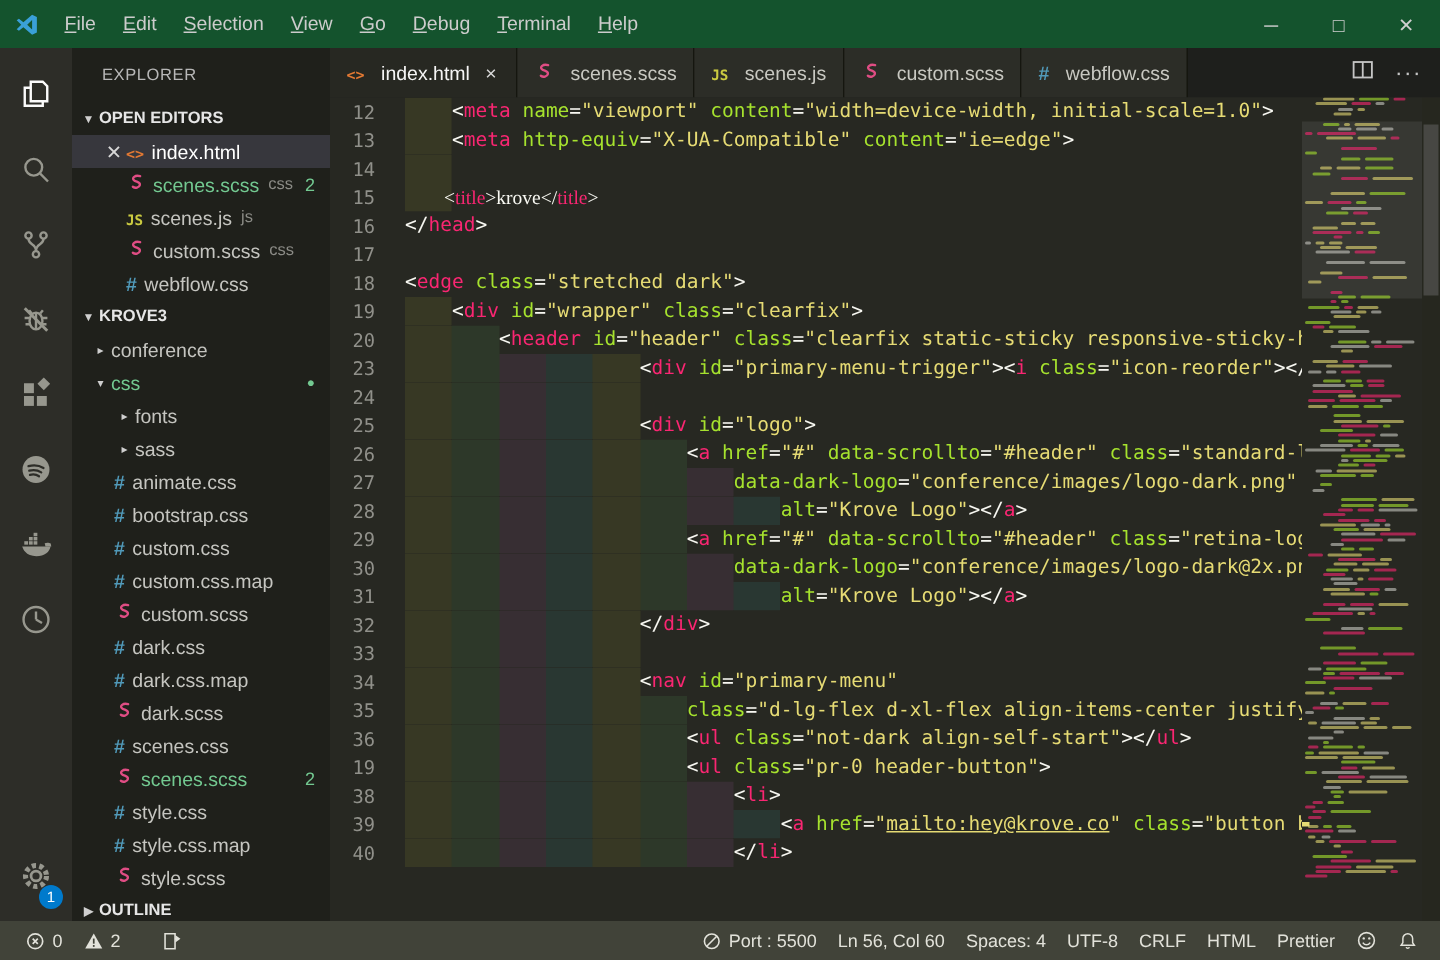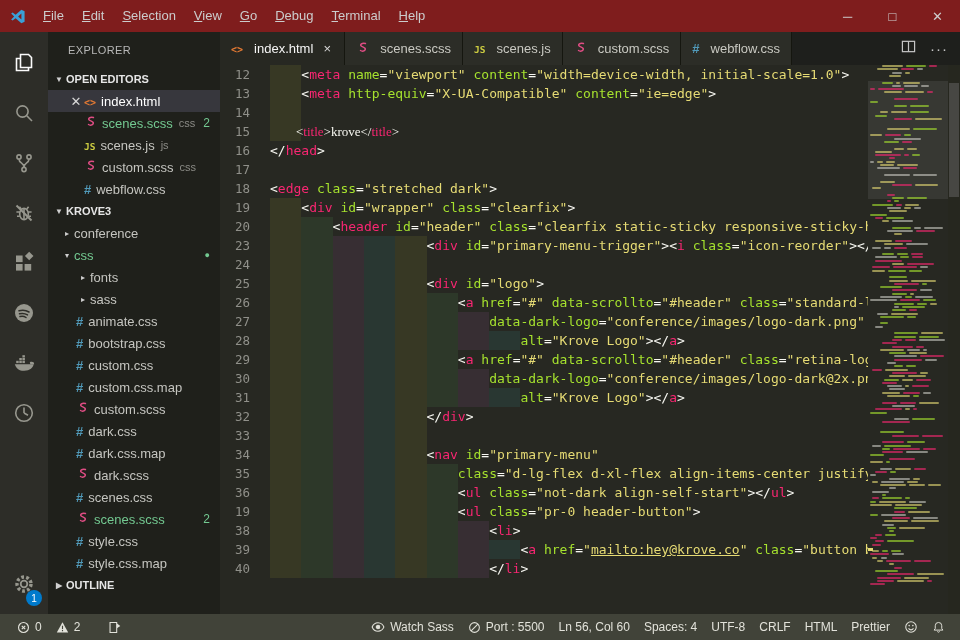--- a/index.html
+++ b/index.html
@@ -1,21 +1,21 @@
 <!DOCTYPE html>
 <html><head>
 <meta charset="utf-8">
 <style>
   html,body{margin:0;padding:0;background:#111;}
   *{box-sizing:border-box;}
   .window{width:960px;height:640px;display:flex;flex-direction:column;overflow:hidden;
     font-family:"Liberation Sans",sans-serif;background:#272822;color:#ccc;}
 
   
-  .titlebar{height:32px;flex:none;background:#7f1d1d;display:flex;align-items:center;
+  .titlebar{height:32px;flex:none;background:#14532d;display:flex;align-items:center;
     position:relative;font-size:13px;color:#cccccc;}
   .vslogo{width:34px;display:flex;align-items:center;justify-content:center;}
   .menubar{display:flex;z-index:2;}
   .menu-item{display:block;padding:0 9px;line-height:32px;}
   .menu-item::first-letter{text-decoration:underline;}
   .tb-title{position:absolute;left:0;right:0;text-align:center;font-size:12.5px;color:#c7c7c7;}
   .win-controls{margin-left:auto;display:flex;z-index:2;}
   .win-btn{width:45px;height:32px;display:flex;align-items:center;justify-content:center;
     font-size:13px;color:#cfcfcf;}
 
@@ -298,20 +298,26 @@
             <span class="label added">scenes.scss</span>
             <span class="gbadge">2</span>
           </div>
           <div class="srow" style="padding-left: 28px;">
             <span><span class="fi fi-css">#</span></span>
             <span class="label">style.css</span>
           </div>
           <div class="srow" style="padding-left: 28px;">
             <span><span class="fi fi-css">#</span></span>
             <span class="label">style.css.map</span>
+          </div>
+          <div class="srow" style="padding-left: 28px;">
+            <span><span class="fi"><svg width="13" height="13" viewBox="0 0 16 16" fill="none" stroke="#e04d84" stroke-width="1.9" stroke-linecap="round">
+                  <path d="M11.6 3C7.2 1.8 4.6 4.6 6.4 6.2c1.9 1.7 5.6 1.5 5 4.1-.5 2.2-3.8 2.9-5.8 1.4"></path>
+                </svg></span></span>
+            <span class="label">style.scss</span>
           </div>
         </div>
       <div class="sec-h">
         <span class="twisty">▶</span>
         <span>OUTLINE</span>
       </div>
     </div>
 
     <div class="editor-col">
       <div class="tabbar">
@@ -939,29 +945,20 @@
             <svg width="13" height="13" viewBox="0 0 16 16" fill="none" stroke="currentColor" stroke-width="1.3">
               <path d="M2.5 1.8h8.2v12.4H2.5z"></path>
               <path d="M10.7 6h2.6M11.6 4.3 14 6l-2.4 1.7z" fill="currentColor"></path>
             </svg>
           </span>
         </span>
       </div>
     <div class="sb-right" id="sb-right">
         <span class="sb-item">
           <span>
-            <svg width="14" height="14" viewBox="0 0 16 16" fill="none" stroke="currentColor" stroke-width="1.2">
-              <path d="M8 3.2C4.6 3.2 2.1 6 1.3 8c.8 2 3.3 4.8 6.7 4.8S14 10 14.7 8C14 6 11.4 3.2 8 3.2z"></path>
-              <circle cx="8" cy="8" r="2" fill="currentColor"></circle>
-            </svg>
-          </span>
-          <span>Watch Sass</span>
-        </span>
-        <span class="sb-item">
-          <span>
             <svg width="13" height="13" viewBox="0 0 16 16" fill="none" stroke="currentColor" stroke-width="1.3">
               <circle cx="8" cy="8" r="6"></circle>
               <line x1="3.9" y1="12.1" x2="12.1" y2="3.9"></line>
             </svg>
           </span>
           <span>Port : 5500</span>
         </span>
         <span class="sb-item">
           <span>Ln 56, Col 60</span>
         </span>

